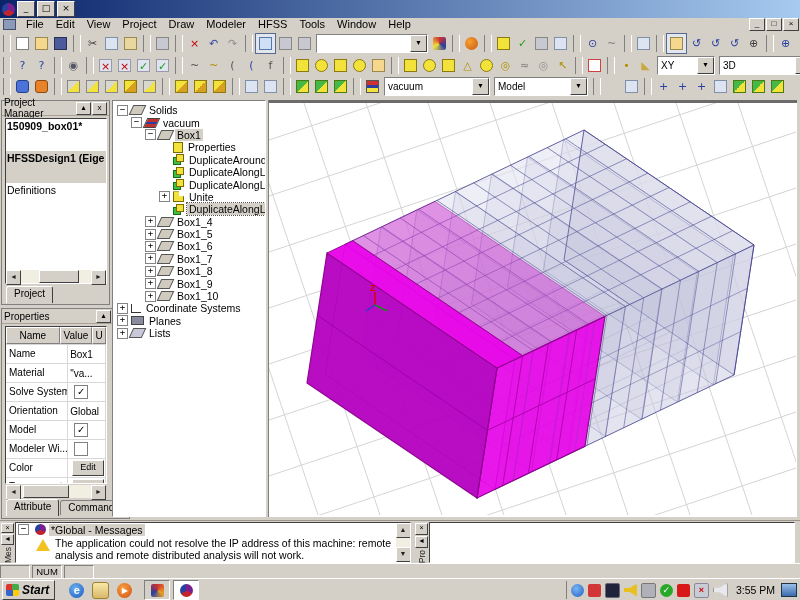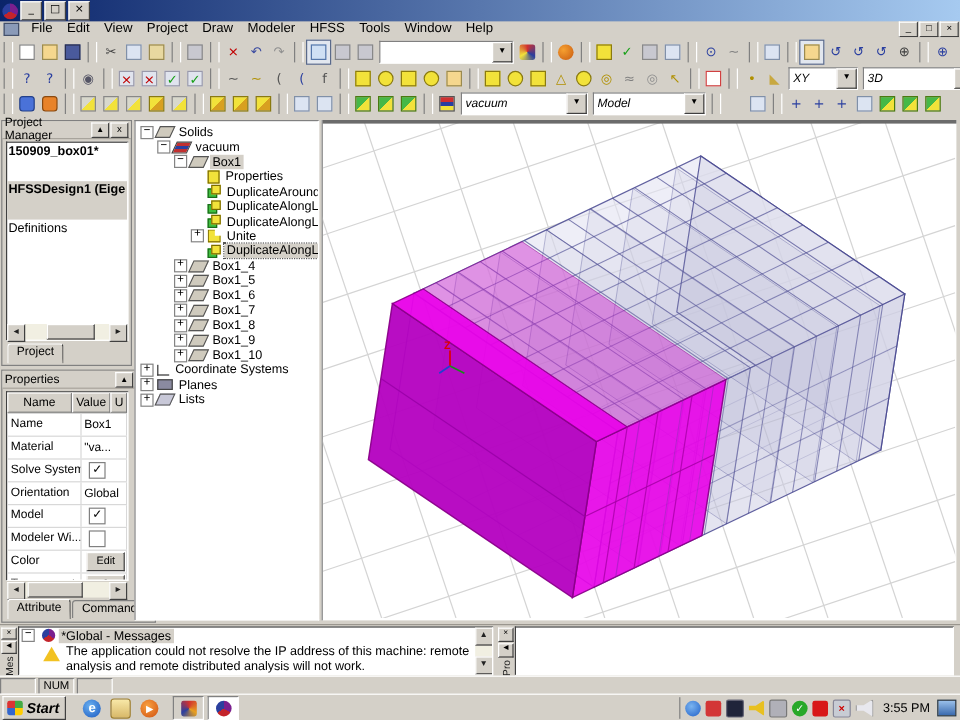--- a/index.html
+++ b/index.html
@@ -41,21 +41,21 @@
   .c-mcb{background:#4a72d8;border:1px solid #23408a;border-radius:3px}
   .c-spl{background:#e8832a;border:1px solid #8a4a10;border-radius:3px}
   .c-bg{background:linear-gradient(135deg,#d8d8cc 50%,#f2e23a 50%);border:1px solid #888}
   .c-by{background:linear-gradient(135deg,#f2e23a 50%,#d8a020 50%);border:1px solid #8a7a10}
   .c-dup{background:linear-gradient(135deg,#46b846 50%,#f2e23a 50%);border:1px solid #4a7a10}
   .c-lay{background:linear-gradient(#d03030 33%,#2a3fa0 33% 66%,#f2e23a 66%);border:1px solid #555}
   .c-mc{background:conic-gradient(#d03030,#2a3fa0,#f2e23a,#d03030);border-radius:2px}
   .c-ob{background:radial-gradient(circle at 35% 35%,#f6a030,#c85a10);border-radius:50%}
   .c-pb{background:#cfe0f4;border:1px solid #5577aa}
   .c-val{background:#f2e23a;border:1px solid #8a7a10}
-  .tbcombo{height:17px;background:#fff;border:1px solid;border-color:#808080 #fff #fff #808080;display:flex;align-items:center;margin:0 2px;flex:none;font-style:italic;}
+  .tbcombo{height:17px;background:#fff;border:1px solid;border-color:#808080 #fff #fff #808080;display:flex;align-items:center;margin:0 2px;flex:none;}
   .tbcombo .cval{flex:1;padding-left:3px;font-size:10px;white-space:nowrap;overflow:hidden;}
   .tbcombo .cbtn{width:15px;height:15px;background:#d4d0c8;border:1px solid;border-color:#fff #404040 #404040 #fff;
     font-size:7px;line-height:13px;text-align:center;flex:none;}
   
   .panel{position:absolute;background:#d4d0c8;border:1px solid #808080;box-sizing:border-box;}
   .paneltitle{height:14px;background:#d4d0c8;border-bottom:1px solid #a8a49c;display:flex;align-items:center;padding:0 2px;}
   .paneltitle .pt{flex:1;font-size:10px;}
   .pbtn{width:13px;height:11px;border:1px solid;border-color:#fff #404040 #404040 #fff;background:#d4d0c8;
     font-size:8px;line-height:9px;text-align:center;margin-left:1px;flex:none;}
   .listbox{position:absolute;background:#fff;border:1px solid;border-color:#404040 #fff #fff #404040;box-sizing:border-box;overflow:hidden;}

